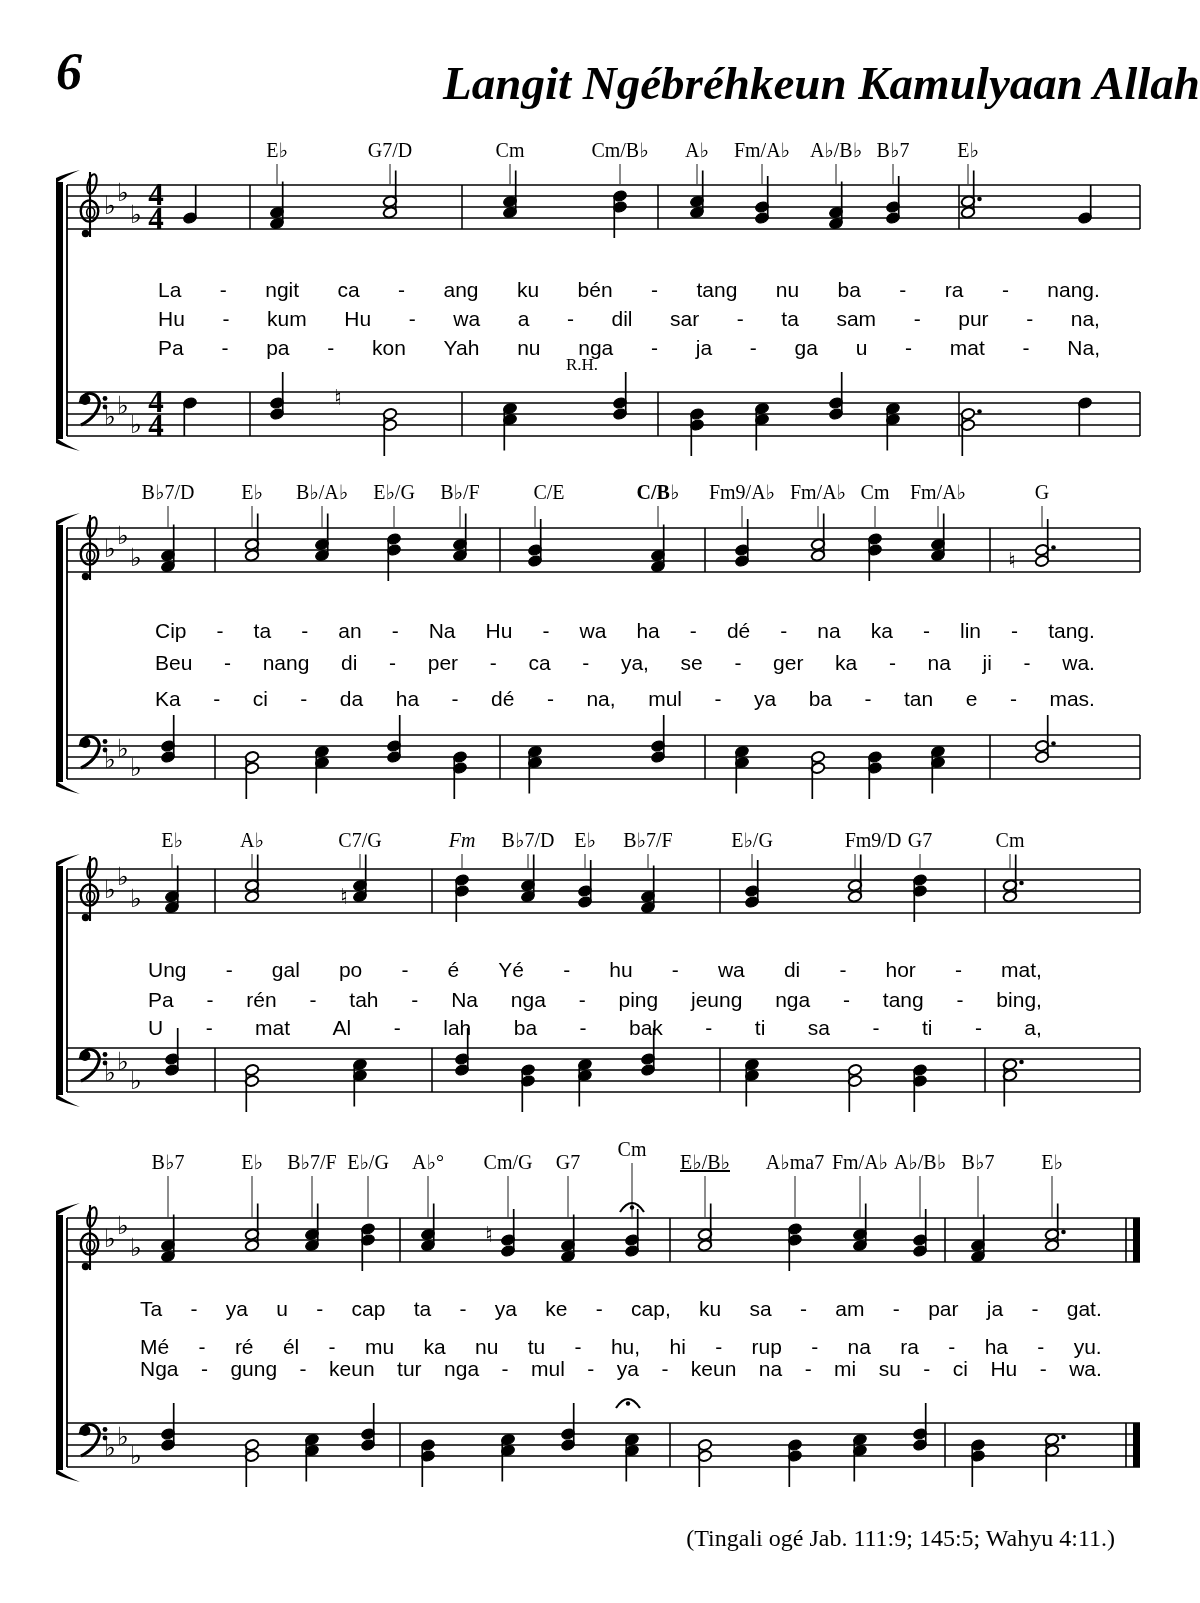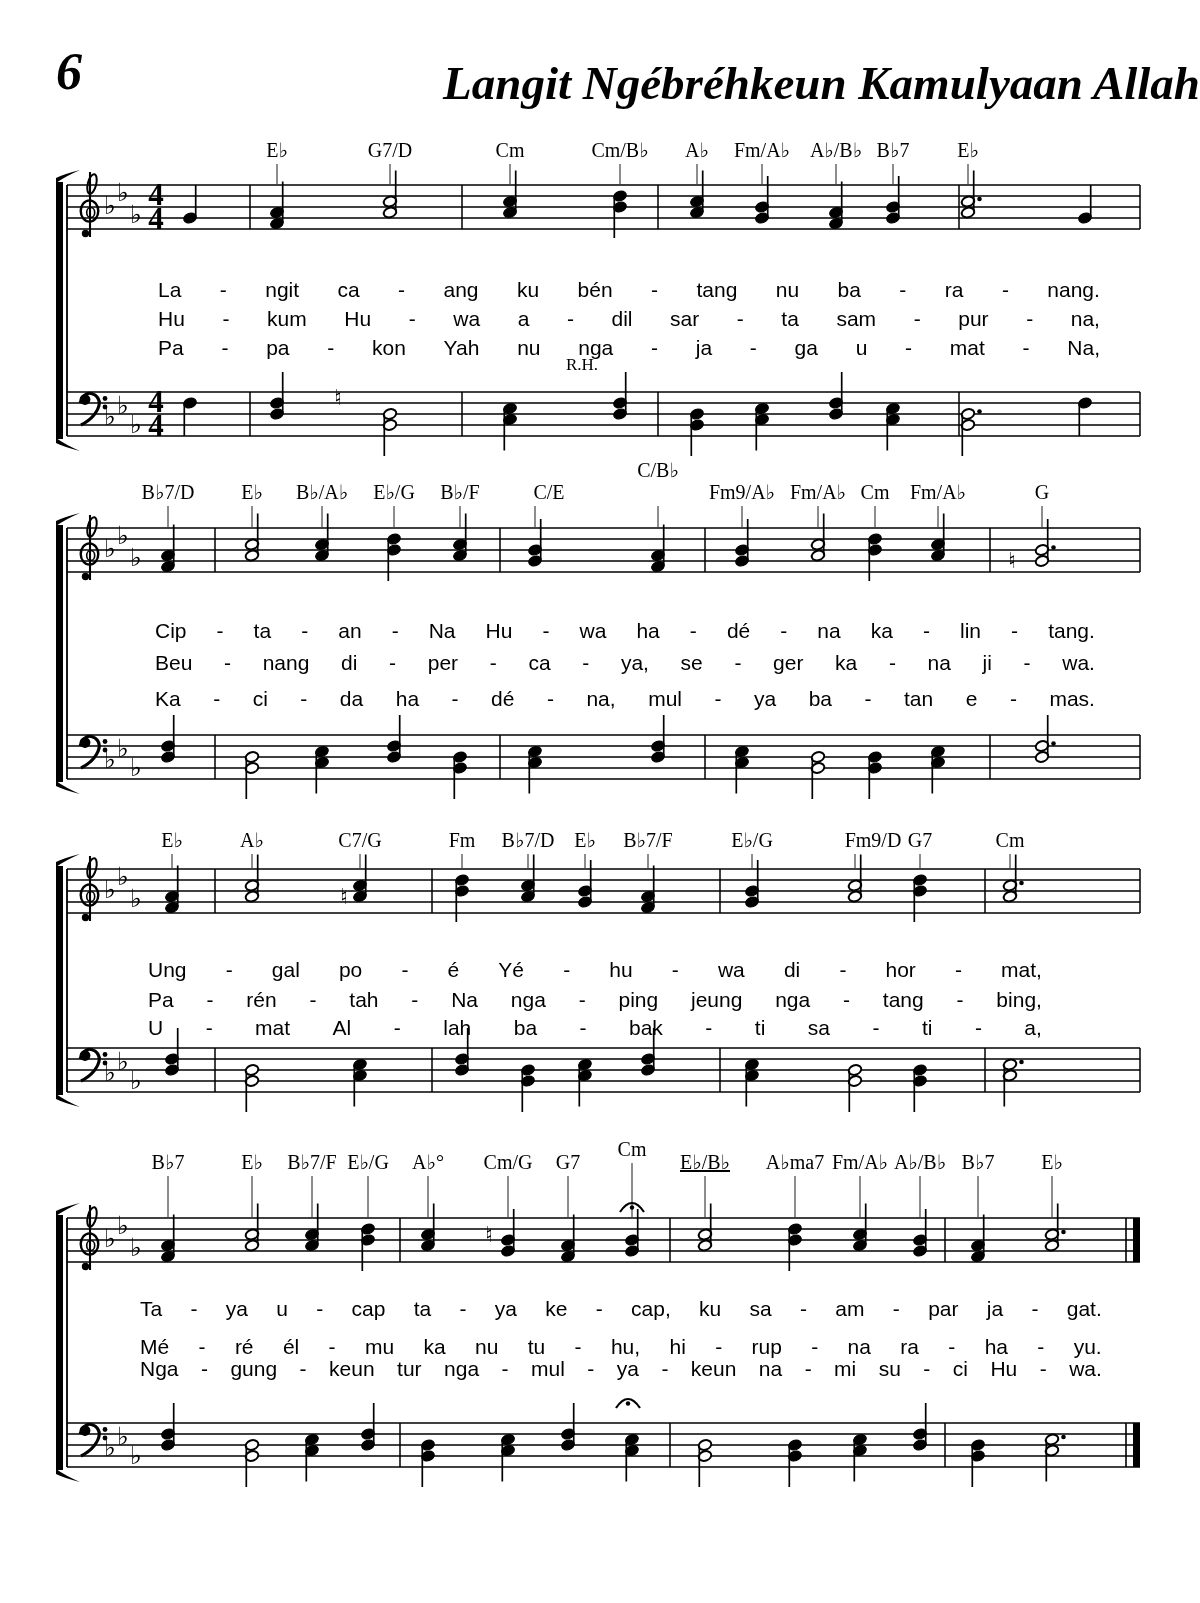--- a/index.html
+++ b/index.html
@@ -609,21 +609,21 @@
         <span>mat</span>
         <span>-</span>
         <span>Na,</span>
       </div>
       <div class="chord" style="left: 168px; top: 482px;">B♭7/D</div>
       <div class="chord" style="left: 252px; top: 482px;">E♭</div>
       <div class="chord" style="left: 322px; top: 482px;">B♭/A♭</div>
       <div class="chord" style="left: 394px; top: 482px;">E♭/G</div>
       <div class="chord" style="left: 460px; top: 482px;">B♭/F</div>
       <div class="chord" style="left: 549px; top: 482px;">C/E</div>
-      <div class="chord" style="left: 658px; top: 460px;">C/B♭</div>
+      <div class="chord" style="left: 658px; top: 482px; font-weight: bold;">C/B♭</div>
       <div class="chord" style="left: 742px; top: 482px;">Fm9/A♭</div>
       <div class="chord" style="left: 818px; top: 482px;">Fm/A♭</div>
       <div class="chord" style="left: 875px; top: 482px;">Cm</div>
       <div class="chord" style="left: 938px; top: 482px;">Fm/A♭</div>
       <div class="chord" style="left: 1042px; top: 482px;">G</div>
       <div class="lyricline" style="left: 155px; width: 940px; top: 620px;">
         <span>Cip</span>
         <span>-</span>
         <span>ta</span>
         <span>-</span>
@@ -682,21 +682,21 @@
         <span>ba</span>
         <span>-</span>
         <span>tan</span>
         <span>e</span>
         <span>-</span>
         <span>mas.</span>
       </div>
       <div class="chord" style="left: 172px; top: 830px;">E♭</div>
       <div class="chord" style="left: 252px; top: 830px;">A♭</div>
       <div class="chord" style="left: 360px; top: 830px;">C7/G</div>
-      <div class="chord" style="left: 462px; top: 830px;">Fm</div>
+      <div class="chord" style="left: 462px; top: 830px; font-style: italic;">Fm</div>
       <div class="chord" style="left: 528px; top: 830px;">B♭7/D</div>
       <div class="chord" style="left: 585px; top: 830px;">E♭</div>
       <div class="chord" style="left: 648px; top: 830px;">B♭7/F</div>
       <div class="chord" style="left: 752px; top: 830px;">E♭/G</div>
       <div class="chord" style="left: 873px; top: 830px; text-align: center;">Fm9/D</div>
       <div class="chord" style="left: 920px; top: 830px;">G7</div>
       <div class="chord" style="left: 1010px; top: 830px;">Cm</div>
       <div class="lyricline" style="left: 148px; width: 894px; top: 959px; text-align: right;">
         <span>Ung</span>
         <span>-</span>
@@ -830,13 +830,14 @@
         <span>mi</span>
         <span>su</span>
         <span>-</span>
         <span>ci</span>
         <span>Hu</span>
         <span>-</span>
         <span>wa.</span>
       </div>
     </div>
 
+  <div class="footer">(Tingali ogé Jab. 111:9; 145:5; Wahyu 4:11.)</div>
 </div>
 
 </body></html>

